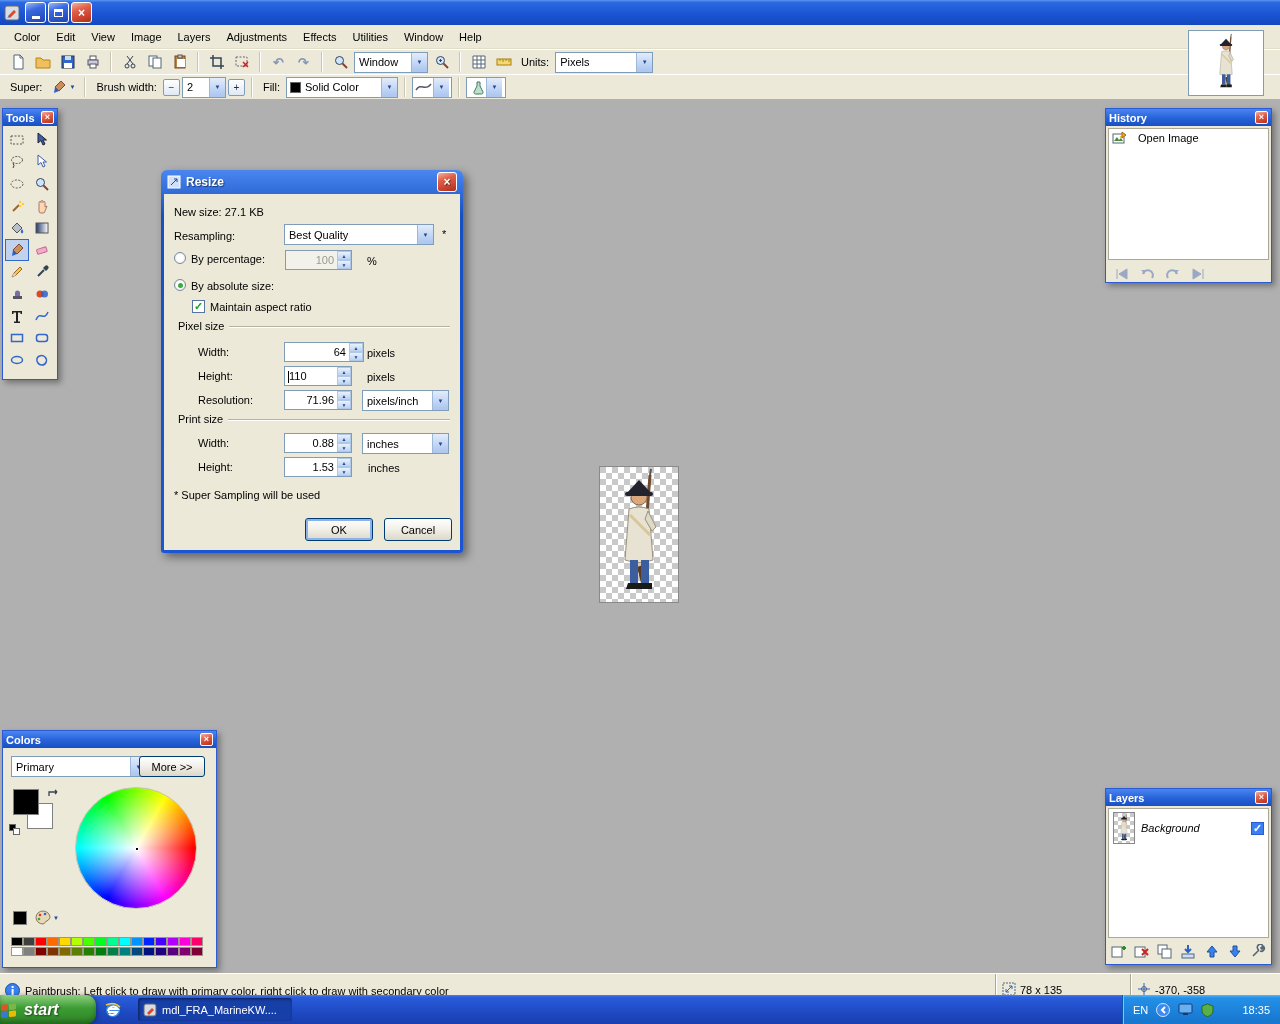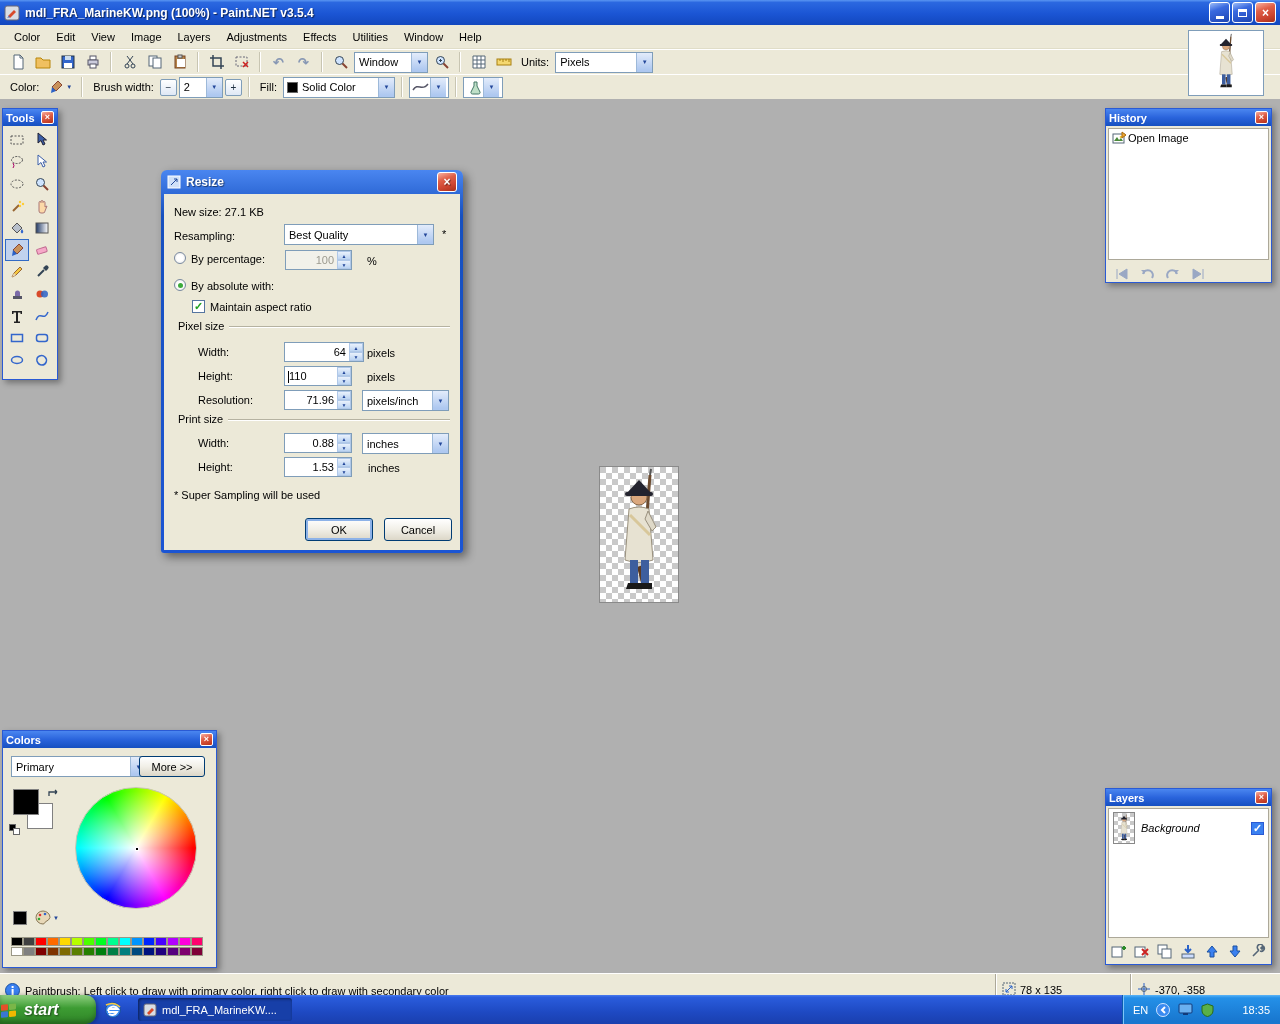--- a/index.html
+++ b/index.html
@@ -81,21 +81,21 @@
     padding:0 3px 3px; box-shadow:4px 4px 10px rgba(0,0,0,.45); }
   .dtitle { height:24px; display:flex; align-items:center; gap:5px; padding:0 3px; color:#fff; font-weight:bold; font-size:12px; text-shadow:1px 1px 1px rgba(0,0,0,.5); }
   .dclose { margin-left:auto; width:20px; height:20px; border:1px solid #fff; border-radius:3px;
     background:linear-gradient(160deg,#f8b0a0,#e06048 35%,#cc4430 70%,#a83018); color:#fff; font-weight:bold;
     display:flex; align-items:center; justify-content:center; }
   .rz-body { position:relative; background:#ece9d8; height:356px; font-size:11px; }
   .abs { position:absolute; }
 
   
   .hist-list { background:#fff; border:1px solid #aca899; margin:2px; height:132px; }
-  .hist-item { display:flex; align-items:center; gap:2px; padding:2px 3px; }
+  .hist-item { display:flex; align-items:center; gap:12px; padding:2px 3px; }
   .hist-nav { display:flex; gap:4px; padding:3px 4px; }
   .hnav { width:22px; height:17px; display:flex; align-items:center; justify-content:center; }
 
   
   .wheel { position:absolute; left:72px; top:39px; width:122px; height:122px; border-radius:50%;
     background:radial-gradient(closest-side,#ffffff 0%,rgba(255,255,255,0) 95%),
       conic-gradient(from 90deg,#f00,#f0f,#00f,#0ff,#0f0,#ff0,#f00); border:1px solid #c8c5b2; }
   .wheel-marker { position:absolute; left:59px; top:59px; width:4px; height:4px; background:#000; border:1px solid #fff; }
   .swatch-row { position:absolute; display:flex; gap:0; }
   .swatch { width:12px; height:9px; border:1px solid #9a9786; margin-right:0; }
@@ -160,21 +160,20 @@
 </svg>
 
 <div class="titlebar">
   <span>
     <svg width="16" height="16">
         <rect x="1" y="1" width="14" height="14" rx="2" fill="#d8dde4" stroke="#667"></rect>
         <path d="M4 11 L10 5 l2 2 -6 6 z" fill="#d84a2a"></path>
         <path d="M3 13 l2 -2 1 1 -3 1z" fill="#2a62c8"></path>
       </svg>
   </span>
-  <span class="title-text">mdl_FRA_MarineKW.png (100%) - Paint.NET v3.5.4</span>
   <span class="win-buttons">
     <span class="wbtn blue">
         <i class="min-glyph"></i>
       </span>
     <span class="wbtn blue">
         <i class="restore-glyph"></i>
       </span>
     <span class="wbtn red">×</span>
   </span>
 </div>
@@ -287,21 +286,21 @@
       </svg>
     </span>
   <span class="lbl">Units:</span>
   <span class="combo" style="width:98px">
     <span class="txt">Pixels</span>
     <span class="arrow">▼</span>
   </span>
 </div>
 
 <div class="toolbar" style="top:74px">
-  <span class="lbl">Color:</span>
+  <span class="lbl">Super:</span>
   <span style="display:inline-flex;align-items:center;gap:2px;padding:0 3px">
     <svg width="16" height="16">
         <path d="M10 2 L14 6 L8 12 L4 8 Z" fill="#c8915a" stroke="#843"></path>
         <path d="M4 8 L8 12 L3 14 Z" fill="#2a62c8"></path>
       </svg>
     <span style="font-size:6px;color:#23479a">▼</span>
   </span>
   <span class="sep"></span>
   <span class="lbl">Brush width:</span>
   <span class="sq-btn">−</span>
@@ -505,21 +504,21 @@
     <span class="spin disabled abs" style="left:121px;top:56px;width:67px">
       <span class="val">100</span>
       <span class="btns">
           <span class="sb">▲</span>
           <span class="sb">▼</span>
         </span>
     </span>
     <span class="abs" style="left:203px;top:61px">%</span>
 
     <span class="rb on abs" style="left:10px;top:85px"></span>
-    <span class="abs" style="left:27px;top:86px">By absolute with:</span>
+    <span class="abs" style="left:27px;top:86px">By absolute size:</span>
 
     <span class="cb abs" style="left:28px;top:106px">✓</span>
     <span class="abs" style="left:46px;top:107px">Maintain aspect ratio</span>
 
     <span class="grp" style="left:14px;top:126px;right:10px">
       <span>Pixel size</span>
         <span class="gline"></span>
     </span>
 
     <span class="abs" style="left:34px;top:152px">Width:</span>

